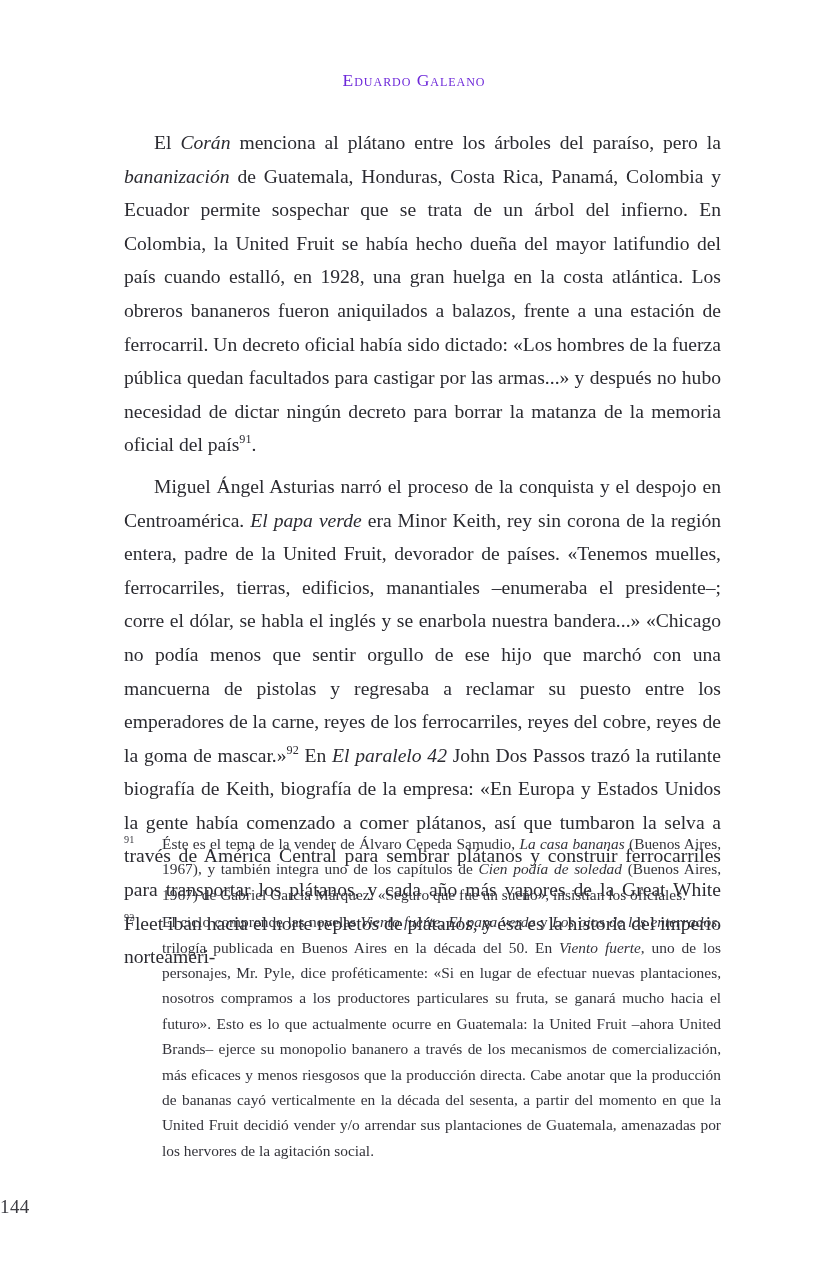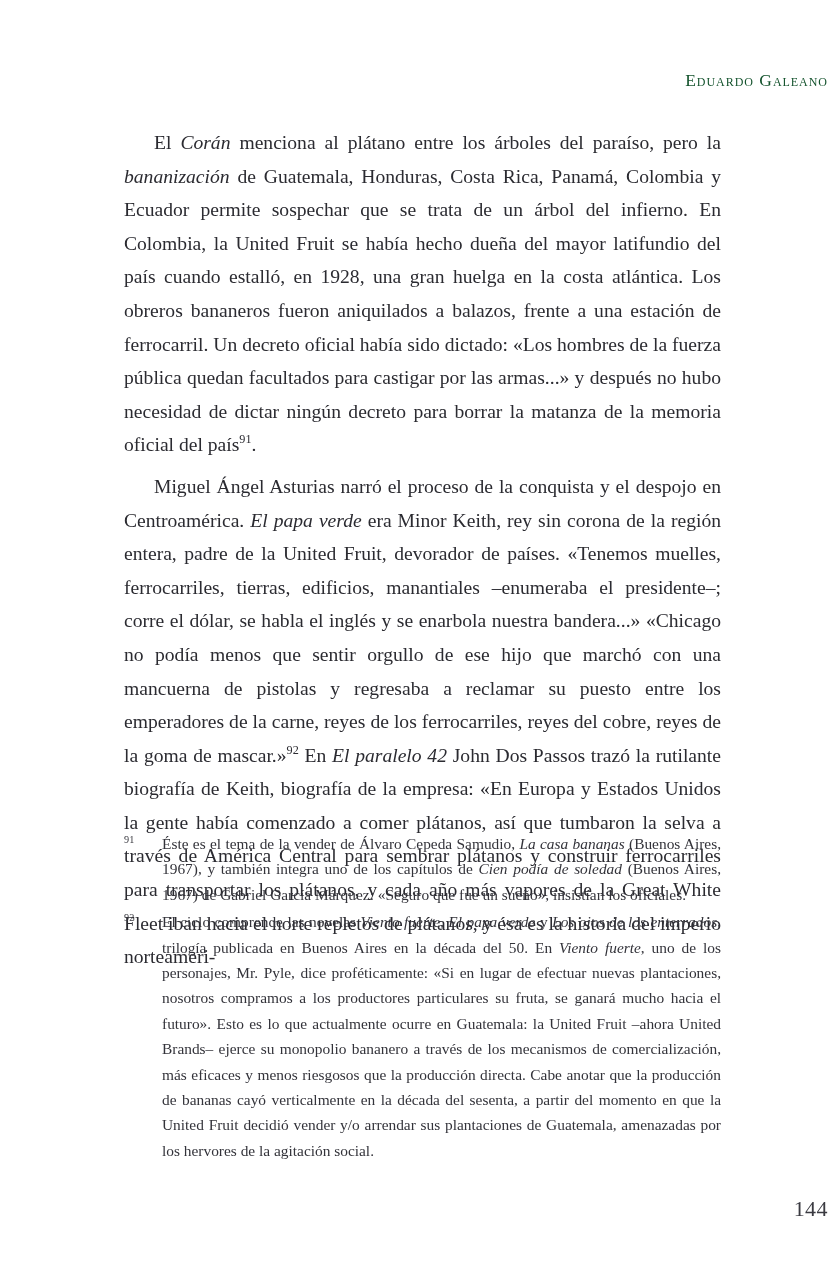--- a/index.html
+++ b/index.html
@@ -23,25 +23,25 @@
     height: 1286px;
     box-sizing: border-box;
   }
 
   
   .running-head {
     position: absolute;
     top: 70px;
     left: 0;
     width: 828px;
-    text-align: right;
+    text-align: center;
     font-size: 17.5px;
     font-variant: small-caps;
     letter-spacing: 0.055em;
-    color: #14532d;
+    color: #6d28d9;
     white-space: pre;
   }
 
   
   .body-col {
     position: absolute;
     top: 126px;
     left: 124px;
     width: 597px;
   }
@@ -89,22 +89,22 @@
     color: #3a3a41;
     letter-spacing: 0.02em;
   }
 
   
   .folio {
     position: absolute;
     top: 1196px;
     left: 0;
     width: 828px;
-    text-align: right;
-    font-size: 22px;
+    text-align: left;
+    font-size: 19px;
     color: #3a3a41;
     letter-spacing: 0.02em;
   }
 
   i, .it { font-style: italic; }
 
   sup.note-ref {
     font-size: 0.62em;
     vertical-align: super;
     line-height: 0;

